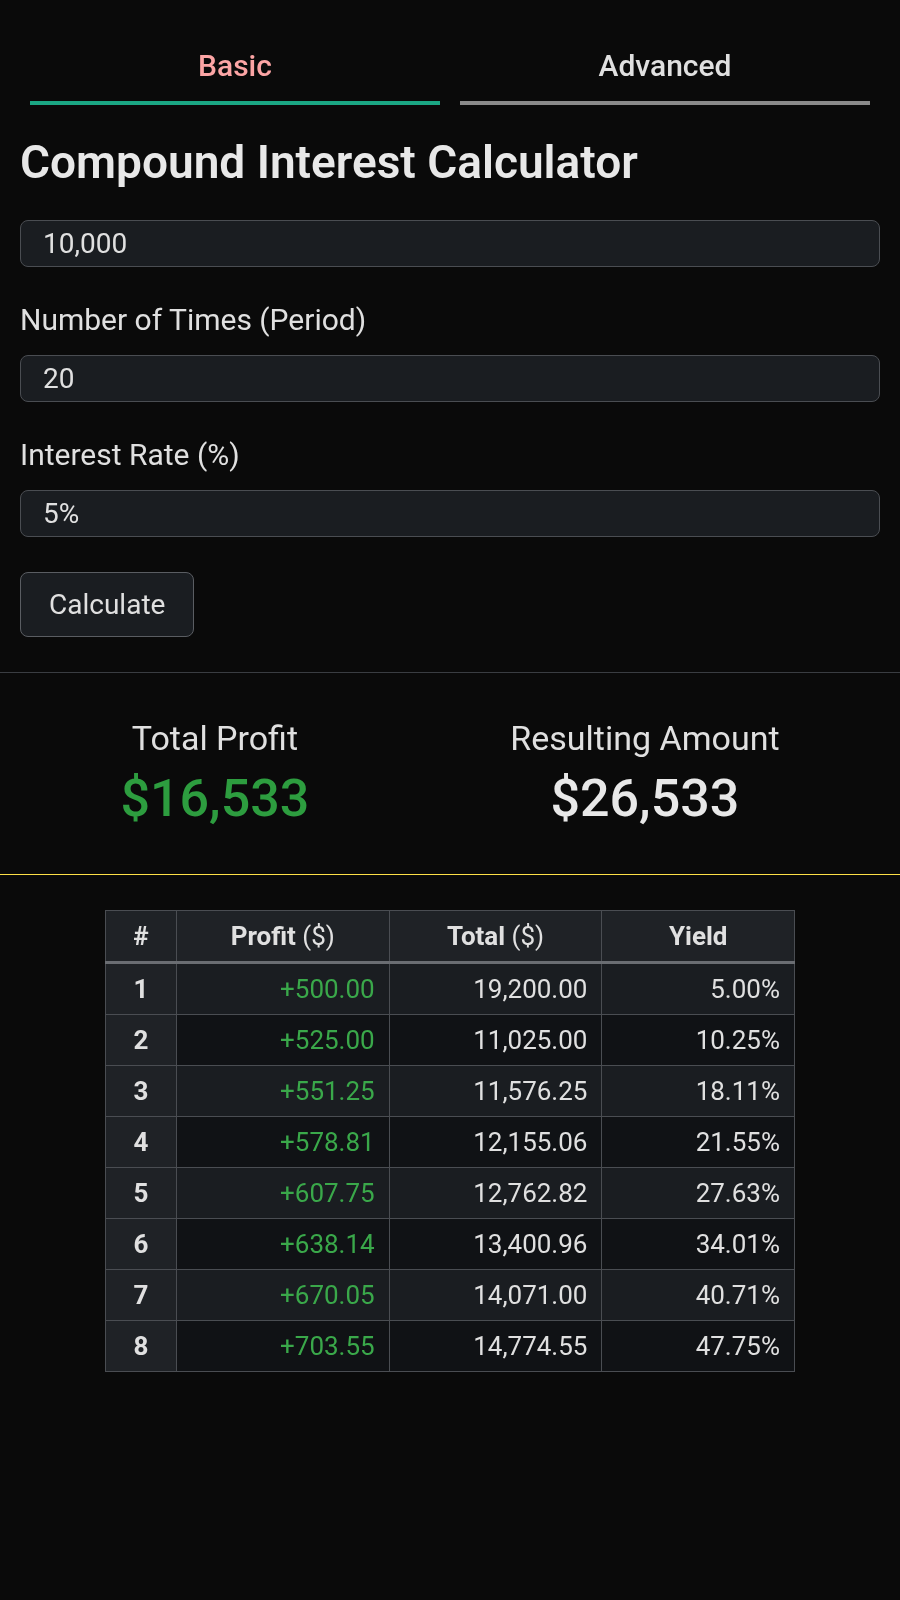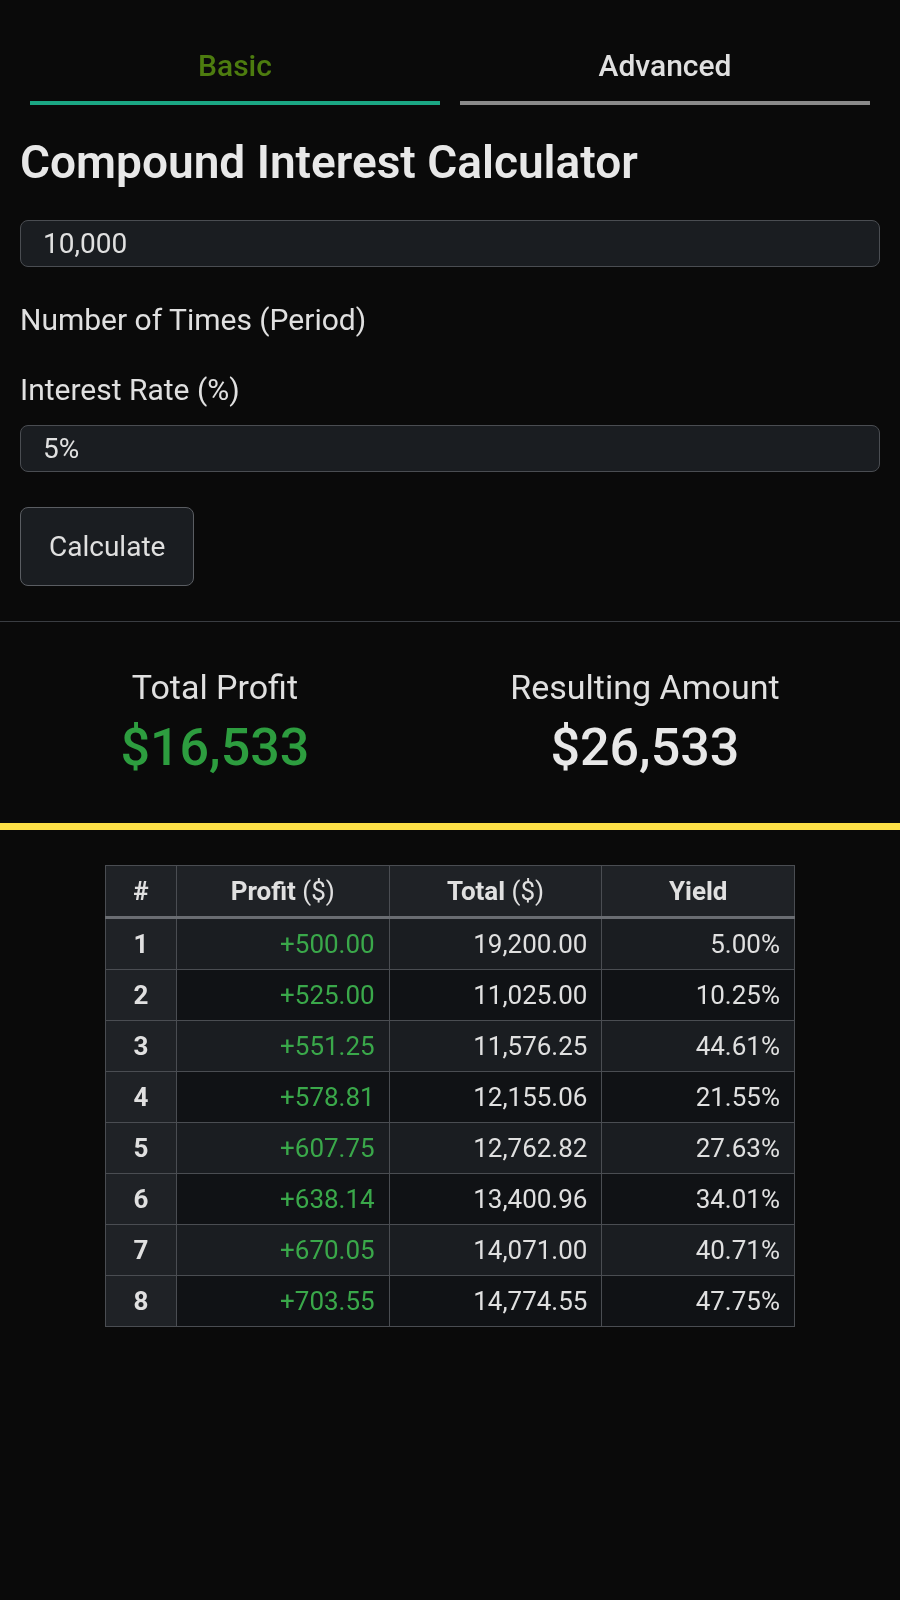--- a/index.html
+++ b/index.html
@@ -23,21 +23,21 @@
     .tab {
       flex: 1;
       text-align: center;
       padding: 18px 0;
       font-size: 30px;
       font-weight: 500;
       cursor: pointer;
       border-bottom: 4px solid transparent;
     }
     .tab.active {
-      color: #4d7c0f;
+      color: #fca5a5;
       border-bottom-color: #1ba784;
     }
     .tab.inactive {
       color: #e0e0e0;
       border-bottom-color: #8a8a8a;
     }
     .content {
       padding: 30px 20px 0 20px;
     }
     h1 {
@@ -63,37 +63,37 @@
       border-radius: 8px;
       padding: 6px 22px;
       font-size: 28px;
       color: #e0e0e0;
       font-family: inherit;
     }
     .calculate-btn {
       background-color: #1a1d21;
       border: 1px solid #5a5d62;
       border-radius: 8px;
-      padding: 22px 28px;
+      padding: 15px 28px;
       font-size: 28px;
       color: #e0e0e0;
       cursor: pointer;
       font-family: inherit;
     }
     .divider {
       border: none;
       border-top: 1px solid #3a3d42;
       margin: 35px 0 0 0;
       width: 100%;
     }
     .summary {
       display: flex;
       justify-content: space-around;
       padding: 45px 20px;
-      border-bottom: 7px solid #fde047;
+      border-bottom: 1px solid #fde047;
     }
     .summary-item {
       text-align: center;
     }
     .summary-label {
       font-size: 34px;
       color: #e0e0e0;
       margin-bottom: 10px;
       font-weight: 400;
     }
@@ -172,20 +172,21 @@
 
 <div class="content">
   <h1>Compound Interest Calculator</h1>
 
   <div class="field-group">
     <input class="field-input" type="text" value="10,000" style="">
   </div>
 
   <div class="field-group">
     <label class="field-label">Number of Times (Period)</label>
+    <input class="field-input" type="text" value="20" style="">
   </div>
 
   <div class="field-group">
     <label class="field-label">Interest Rate (%)</label>
     <input class="field-input" type="text" value="5%" style="">
   </div>
 
   <button class="calculate-btn">Calculate</button>
 </div>
 
@@ -222,21 +223,21 @@
         <tr>
           <td class="idx">2</td>
           <td class="profit-cell">+525.00</td>
           <td class="total-cell">11,025.00</td>
           <td class="yield-cell">10.25%</td>
         </tr>
         <tr>
           <td class="idx">3</td>
           <td class="profit-cell">+551.25</td>
           <td class="total-cell">11,576.25</td>
-          <td class="yield-cell">44.61%</td>
+          <td class="yield-cell">18.11%</td>
         </tr>
         <tr>
           <td class="idx">4</td>
           <td class="profit-cell">+578.81</td>
           <td class="total-cell">12,155.06</td>
           <td class="yield-cell">21.55%</td>
         </tr>
         <tr>
           <td class="idx">5</td>
           <td class="profit-cell">+607.75</td>

